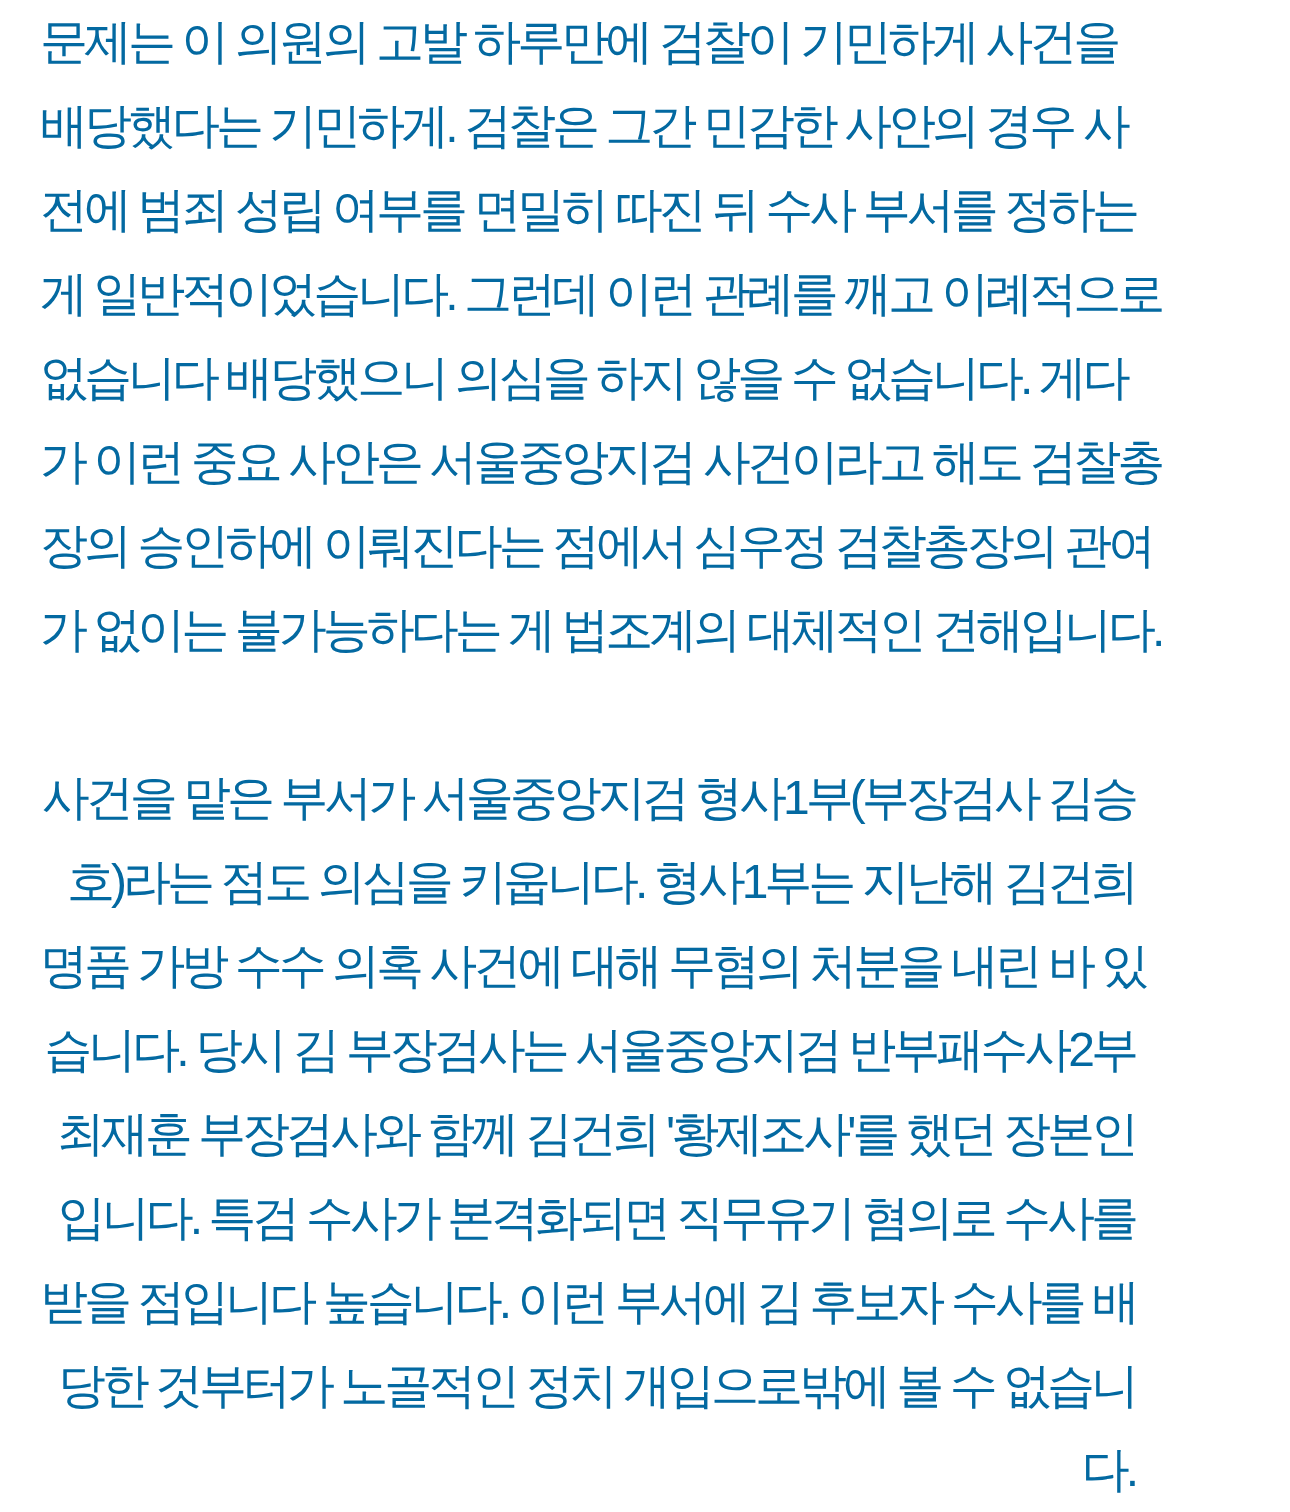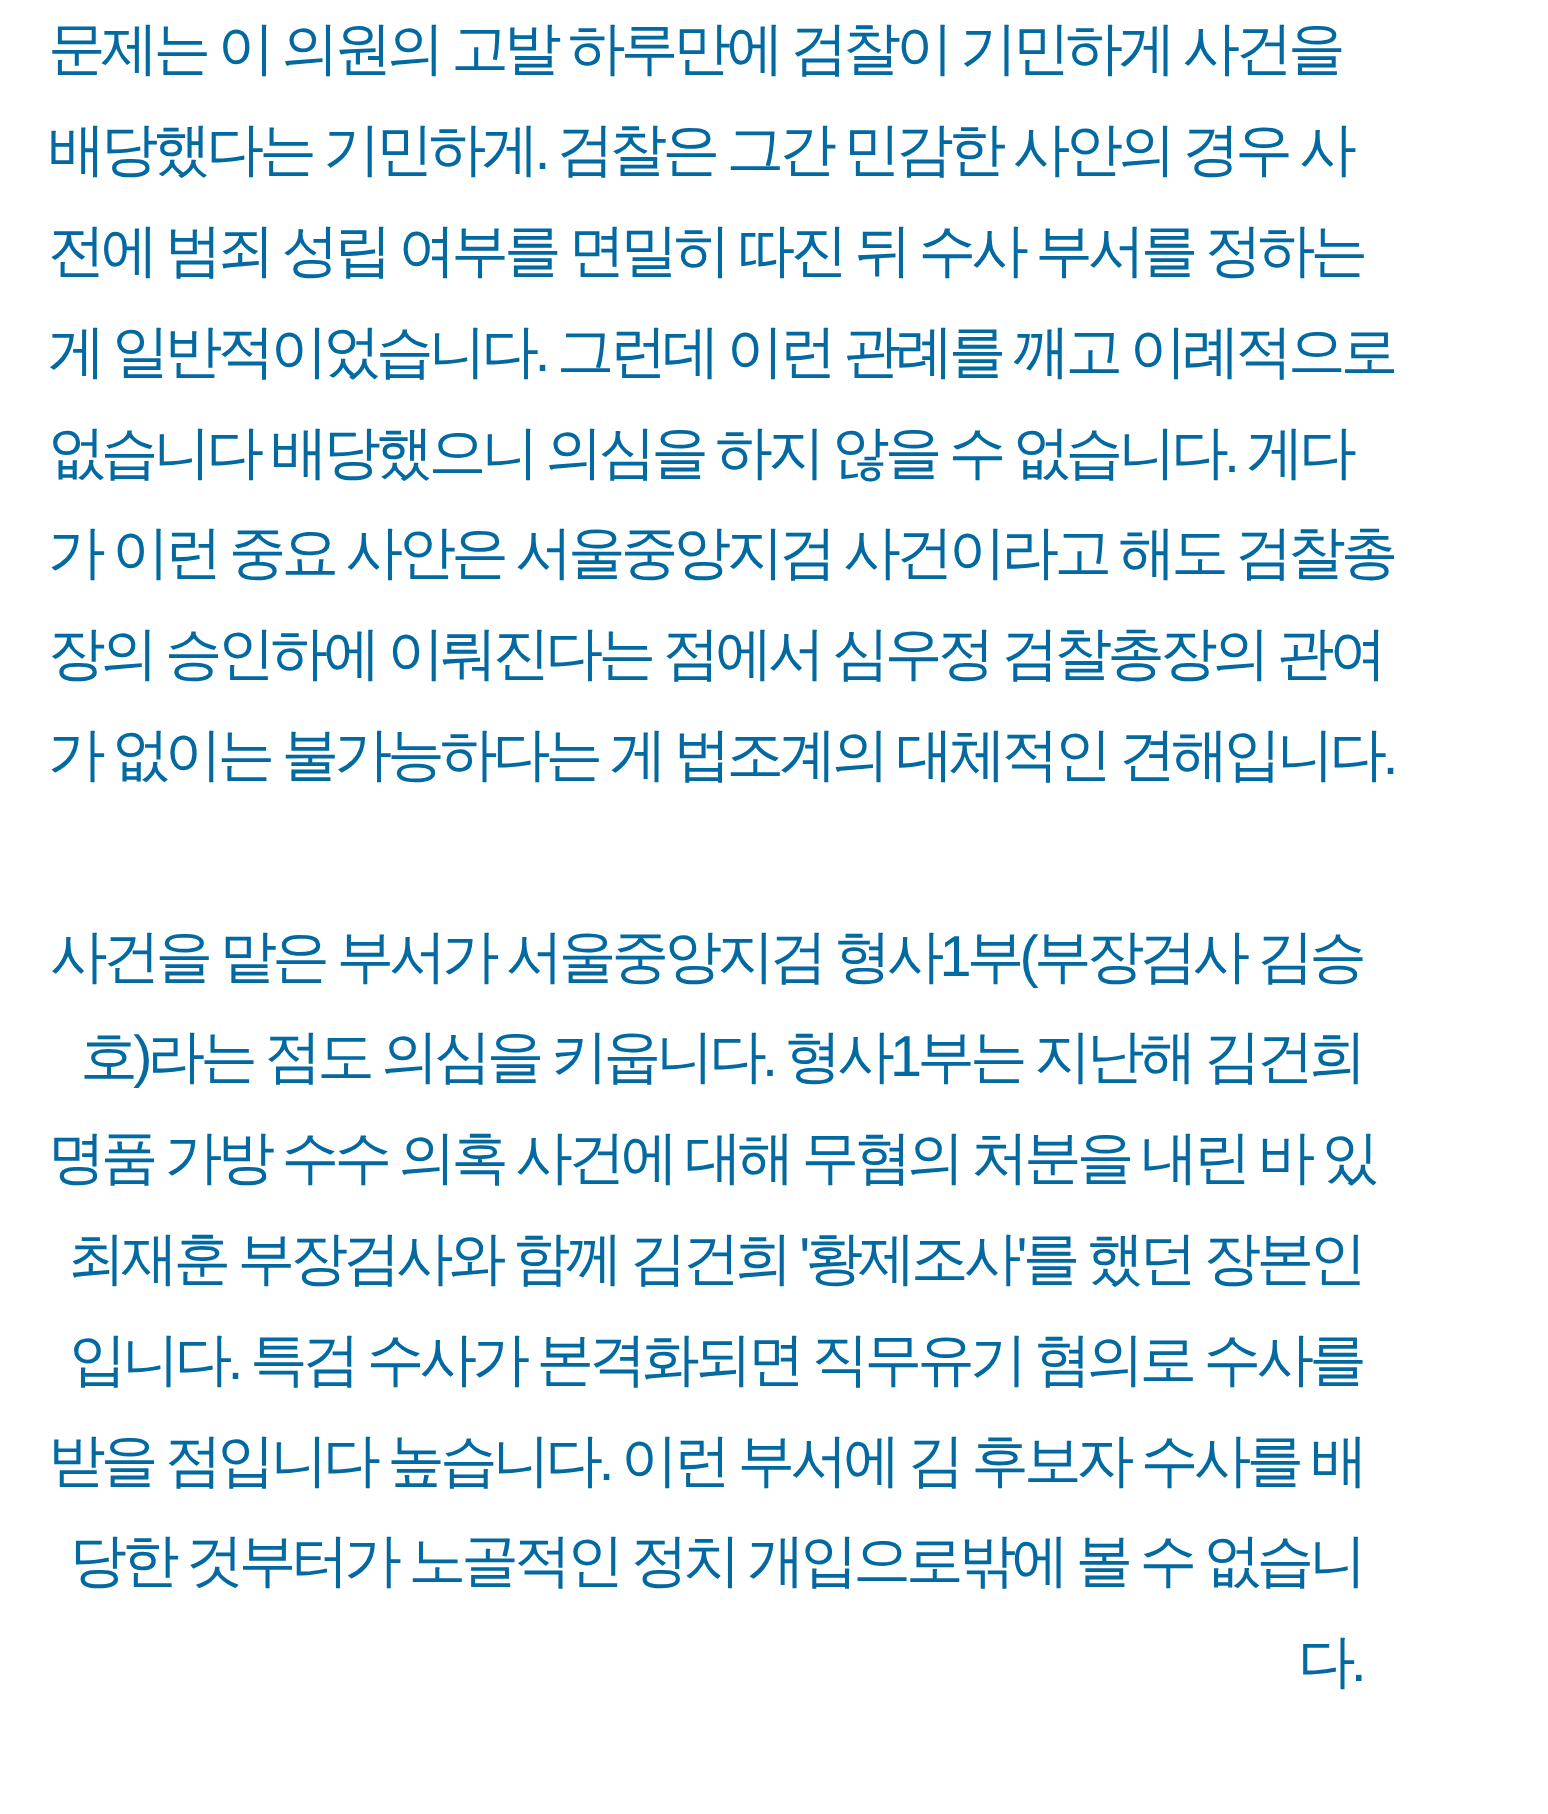--- a/index.html
+++ b/index.html
@@ -46,20 +46,21 @@
     <div class="line">없습니다 배당했으니 의심을 하지 않을 수 없습니다. 게다</div>
     <div class="line">가 이런 중요 사안은 서울중앙지검 사건이라고 해도 검찰총</div>
     <div class="line">장의 승인하에 이뤄진다는 점에서 심우정 검찰총장의 관여</div>
     <div class="line">가 없이는 불가능하다는 게 법조계의 대체적인 견해입니다.</div>
   </section>
 
   <section class="para">
     <div class="line">사건을 맡은 부서가 서울중앙지검 형사1부(부장검사 김승</div>
     <div class="line">호)라는 점도 의심을 키웁니다. 형사1부는 지난해 김건희</div>
     <div class="line">명품 가방 수수 의혹 사건에 대해 무혐의 처분을 내린 바 있</div>
+    <div class="line">습니다. 당시 김 부장검사는 서울중앙지검 반부패수사2부</div>
     <div class="line">최재훈 부장검사와 함께 김건희 '황제조사'를 했던 장본인</div>
     <div class="line">입니다. 특검 수사가 본격화되면 직무유기 혐의로 수사를</div>
     <div class="line">받을 점입니다 높습니다. 이런 부서에 김 후보자 수사를 배</div>
     <div class="line">당한 것부터가 노골적인 정치 개입으로밖에 볼 수 없습니</div>
     <div class="line">다.</div>
   </section>
 
 </main>
 
 </body></html>

